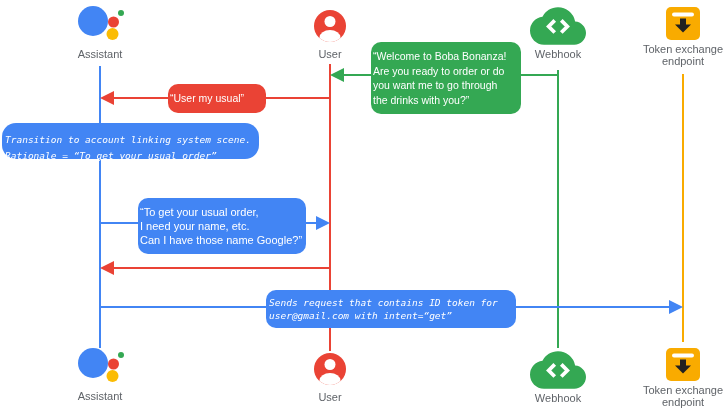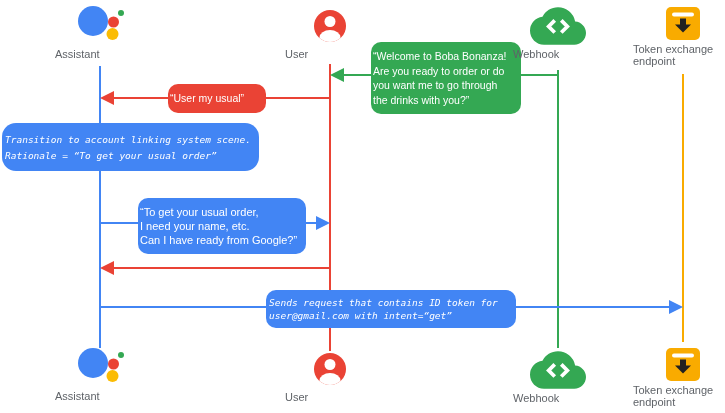--- a/index.html
+++ b/index.html
@@ -37,36 +37,36 @@
   .bubble{
     position:absolute;z-index:2;color:#fff;text-align:left;
     white-space:pre-line;border-radius:10px;box-sizing:border-box;
   }
   .bubble.green{background:#34A853;}
   .bubble.red{background:#EA4335;}
   .bubble.blue{background:#4285F4;}
   .bubble.mono{font-family:"DejaVu Sans Mono","Liberation Mono",monospace;font-style:italic;}
   .bb-welcome{left:371px;top:42px;width:150px;padding:7px 2px;font-size:10.5px;line-height:14.5px;}
   .bb-order{left:168px;top:84px;width:98px;padding:8px 2px;font-size:10.5px;line-height:13px;}
-  .bb-note{left:2px;top:123px;width:257px;height:48px;padding:9px 3px;font-size:9.5px;line-height:16px;border-radius:14px;}
+  .bb-note{left:2px;top:123px;width:257px;height:36px;padding:9px 3px;font-size:9.5px;line-height:16px;border-radius:14px;}
   .bb-ask{left:138px;top:198px;width:168px;padding:7px 2px;font-size:11px;line-height:14px;}
   .bb-yes{left:168px;top:255px;width:98px;padding:6px 2px;font-size:10.5px;line-height:13px;}
   .bb-send{left:266px;top:290px;width:250px;padding:6px 3px;font-size:9.5px;line-height:13px;}
   
   .icon{position:absolute;z-index:2;}
   .ic-assistant-top{left:75px;top:2px;}
   .ic-user-top{left:312px;top:8px;}
   .ic-webhook-top{left:530px;top:7px;}
   .ic-token-top{left:664px;top:4px;}
   .ic-assistant-bottom{left:75px;top:344px;}
   .ic-user-bottom{left:312px;top:351px;}
   .ic-webhook-bottom{left:530px;top:351px;}
   .ic-token-bottom{left:664px;top:345px;}
   .lbl{
-    position:absolute;z-index:2;font-size:11px;color:#5f6368;
+    position:absolute;z-index:2;font-size:11px;color:#5f6368;text-align:center;
     white-space:pre-line;line-height:12px;
   }
   .lb-assistant-top{left:55px;top:48px;width:90px;}
   .lb-user-top{left:285px;top:48px;width:90px;}
   .lb-webhook-top{left:513px;top:48px;width:90px;}
   .lb-token-top{left:633px;top:43px;width:100px;}
   .lb-assistant-bottom{left:55px;top:390px;width:90px;}
   .lb-user-bottom{left:285px;top:391px;width:90px;}
   .lb-webhook-bottom{left:513px;top:392px;width:90px;}
   .lb-token-bottom{left:633px;top:384px;width:100px;}
@@ -98,21 +98,21 @@
 
   <div class="bubble green bb-welcome">“Welcome to Boba Bonanza!
 Are you ready to order or do
 you want me to go through
 the drinks with you?”</div>
   <div class="bubble red bb-order">“User my usual”</div>
   <div class="bubble blue mono bb-note">Transition to account linking system scene.
 Rationale = “To get your usual order”</div>
   <div class="bubble blue bb-ask">“To get your usual order,
 I need your name, etc.
-Can I have ready from Google?”</div>
+Can I have those name Google?”</div>
   <div class="bubble blue mono bb-send">Sends request that contains ID token for
 user@gmail.com with intent=“get”</div>
 
   <span class="icon ic-assistant-top">
     <svg width="52" height="42" viewBox="0 0 52 42">
       <circle cx="18" cy="19" r="15" fill="#4285F4"></circle>
       <circle cx="38.5" cy="20" r="5.5" fill="#EA4335"></circle>
       <circle cx="46" cy="11" r="3" fill="#34A853"></circle>
       <circle cx="37.5" cy="32" r="6" fill="#FBBC04"></circle>
     </svg>

